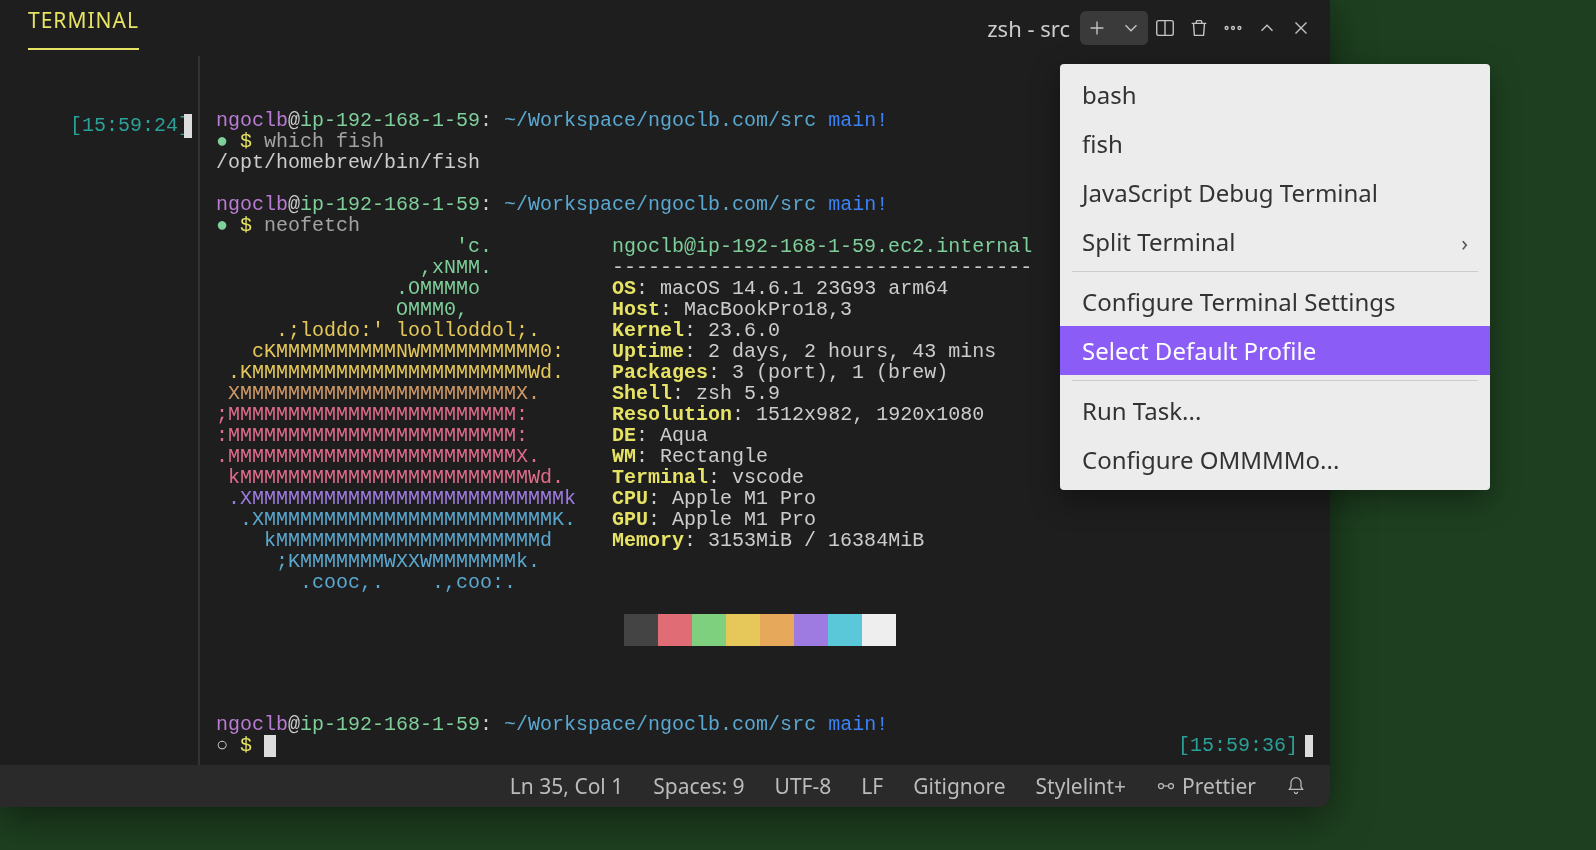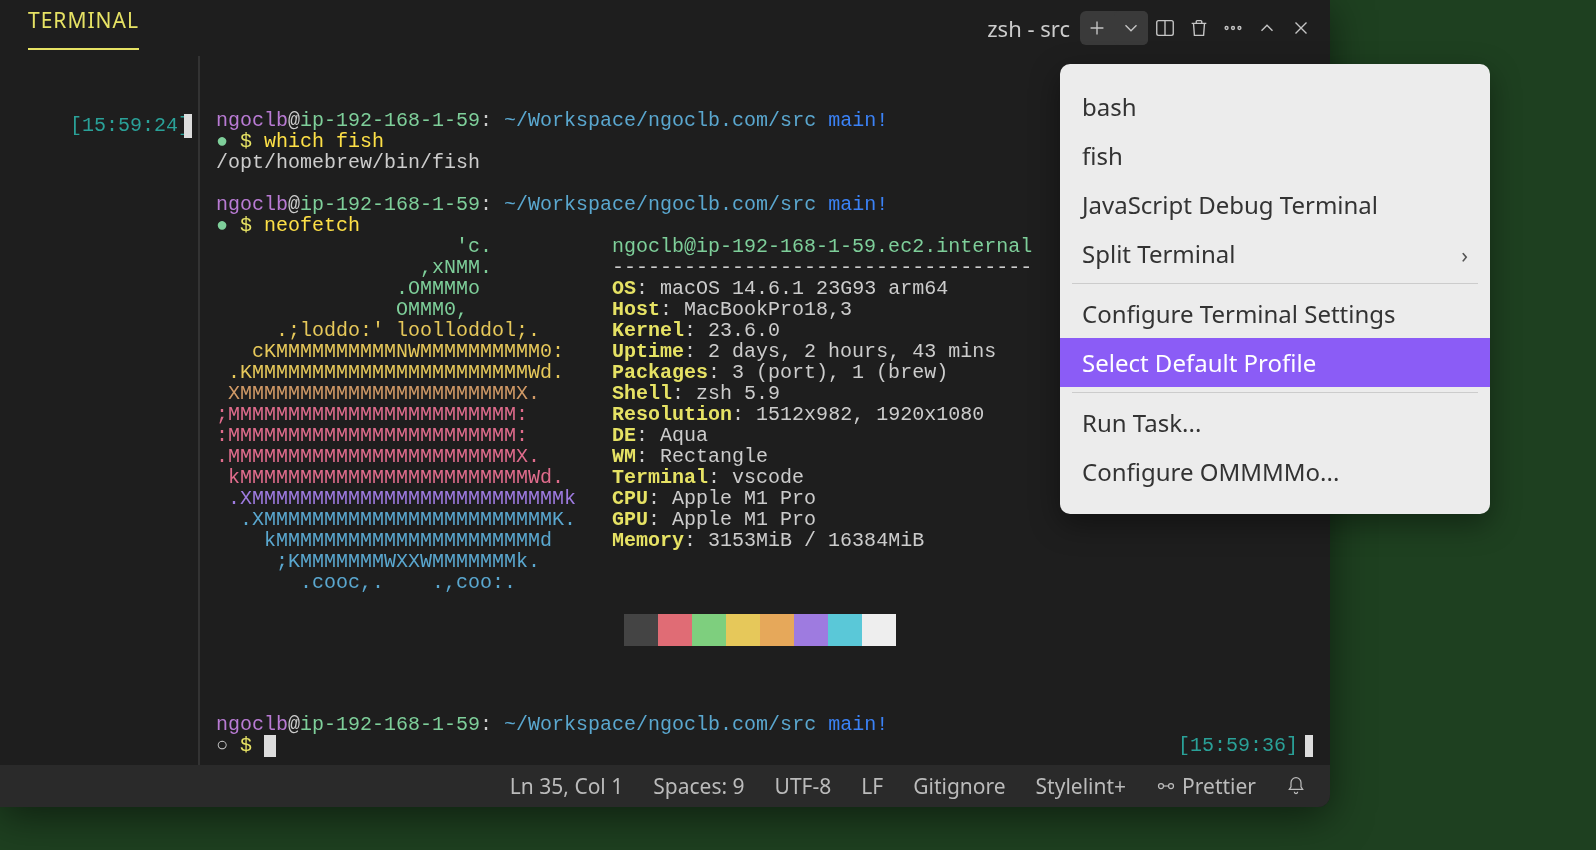--- a/index.html
+++ b/index.html
@@ -88,21 +88,21 @@
   font-size: 20px;
   line-height: 1.05;
   white-space: pre;
   color: #ddd;
   position:relative;
 }
 .c-user{color:#b97bd4;} .c-at{color:#ccc;} .c-host{color:#7ecf9a;}
 .c-path{color:#5aa7cf;} .c-branch{color:#3b82f6;}
 .c-dot{color:#7ecf9a;}
 .c-prompt{color:#e6e264;}
-.c-cmd{color:#fde047;}
+.c-cmd{color:#a3a3a3;}
 .c-out{color:#ccc;}
 .c-label{color:#e6e264; font-weight:bold;}
 .c-hostline{color:#7ecf9a;}
 .logo-g{color:#7ecf9a;} .logo-y{color:#e6c85a;} .logo-r{color:#e06c8c;} .logo-p{color:#e06c8c;} .logo-v{color:#9e7be0;} .logo-b{color:#5aa7cf;} .logo-o{color:#d19a66;}
 .swatches{display:inline-flex;height:32px;}
 .swatches span{width:34px;}
 .sw0{background:#444;} .sw1{background:#e06c75;} .sw2{background:#7ecf7e;} .sw3{background:#e6c85a;} .sw4{background:#e6a85a;} .sw5{background:#9e7be0;} .sw6{background:#5ac8d8;} .sw7{background:#eee;}
 .rtime{position:absolute; right:20px; color:#2aa198;}
 .rmark{position:absolute; right:5px; width:8px; height:22px; background:#7ecf7e;}
 .rmark.light{background:#ddd;}
@@ -111,21 +111,21 @@
   background:#2a2a2a; display:flex; align-items:center; justify-content:flex-end;
   padding:0 24px 0 0; gap:30px; color:#bbb; font-size:21px;
   font-family: -apple-system, system-ui, sans-serif;
 }
 .statusbar .item{display:flex;align-items:center;gap:6px;cursor:pointer;}
 .cursor{display:inline-block;width:12px;height:22px;background:#ddd;vertical-align:middle;}
 .ocircle{color:#ccc;}
 
 .menu{
   position:absolute; left:1060px; top:64px; width:430px;
-  background:#ececec; border-radius:10px; padding:18px 0;
+  background:#ececec; border-radius:4px; padding:6px 0;
   box-shadow:0 10px 30px rgba(0,0,0,0.4);
   font-family:-apple-system,system-ui,sans-serif; font-size:24px;
 }
 .menu .mi{padding:8px 22px; color:#333; display:flex; justify-content:space-between; align-items:center; cursor:pointer;}
 .menu .mi.selected{background:#8b5cf6;color:#fff;}
 .menu hr{border:none;border-top:1px solid #ccc;margin:5px 12px;}
 .chev{font-size:22px;color:#555;}
 </style>
 </head>
 <body>

